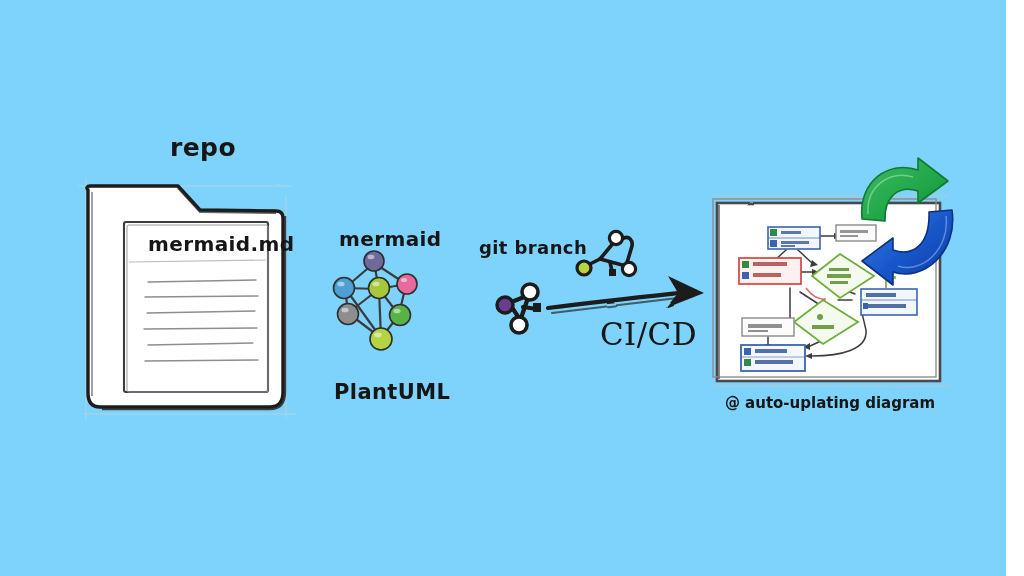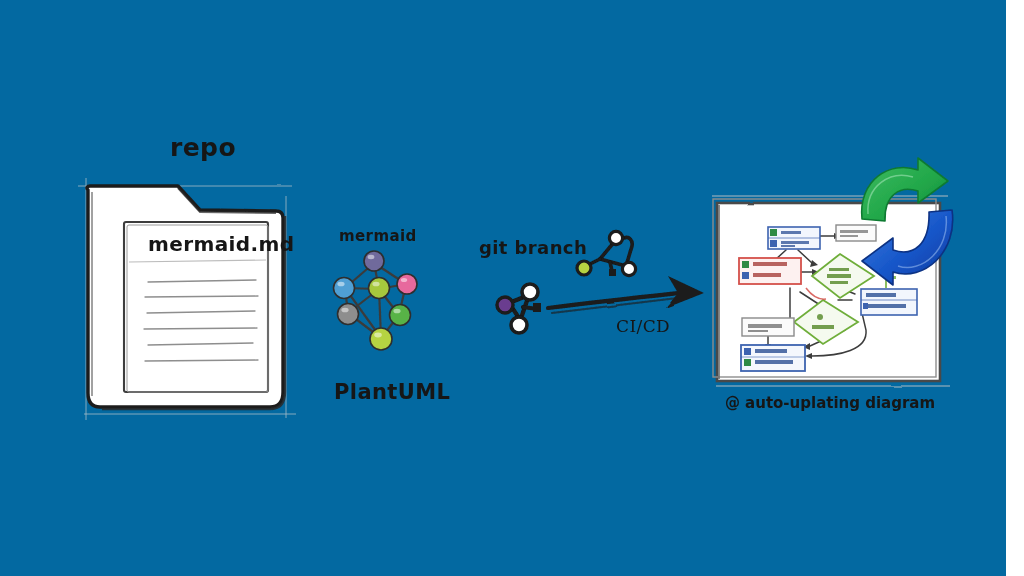--- a/index.html
+++ b/index.html
@@ -8,21 +8,21 @@
     padding: 0;
     background: #ffffff;
   }
   body {
     font-family: "DejaVu Sans", sans-serif;
   }
   #canvas {
     position: relative;
     width: 1006px;
     height: 576px;
-    background: #0369a1;
+    background: #7dd3fc;
     overflow: hidden;
   }
 
   
   .sk-label {
     position: absolute;
     color: #161616;
     font-family: "DejaVu Sans", sans-serif;
     font-weight: 700;
     letter-spacing: 0.4px;
@@ -30,24 +30,24 @@
     user-select: none;
   }
   .sk-serif {
     font-family: "DejaVu Serif", serif;
     font-weight: 400;
   }
 
   
   #lbl-repo      { left: 170px; top: 133px; font-size: 25px; }
   #lbl-diagram   { left: 148px; top: 232px; font-size: 20px; }
-  #lbl-mermaid   { left: 339px; top: 227px; font-size: 15px; }
+  #lbl-mermaid   { left: 339px; top: 227px; font-size: 20px; }
   #lbl-plantuml  { left: 334px; top: 352px; font-size: 21px; margin-top: 28px; }
   #lbl-gitbranch { left: 479px; top: 237px; font-size: 18px; }
-  #lbl-cicd      { left: 616px; top: 316px; font-size: 17px; }
+  #lbl-cicd      { left: 600px; top: 316px; font-size: 31px; }
   #cap-wrap {
     position: absolute;
     left: 712px; top: 392px;
     width: 236px;
     text-align: center;
   }
   #cap-wrap .cap-line {
     display: block;
     color: #161616;
     font-family: "DejaVu Sans", sans-serif;

